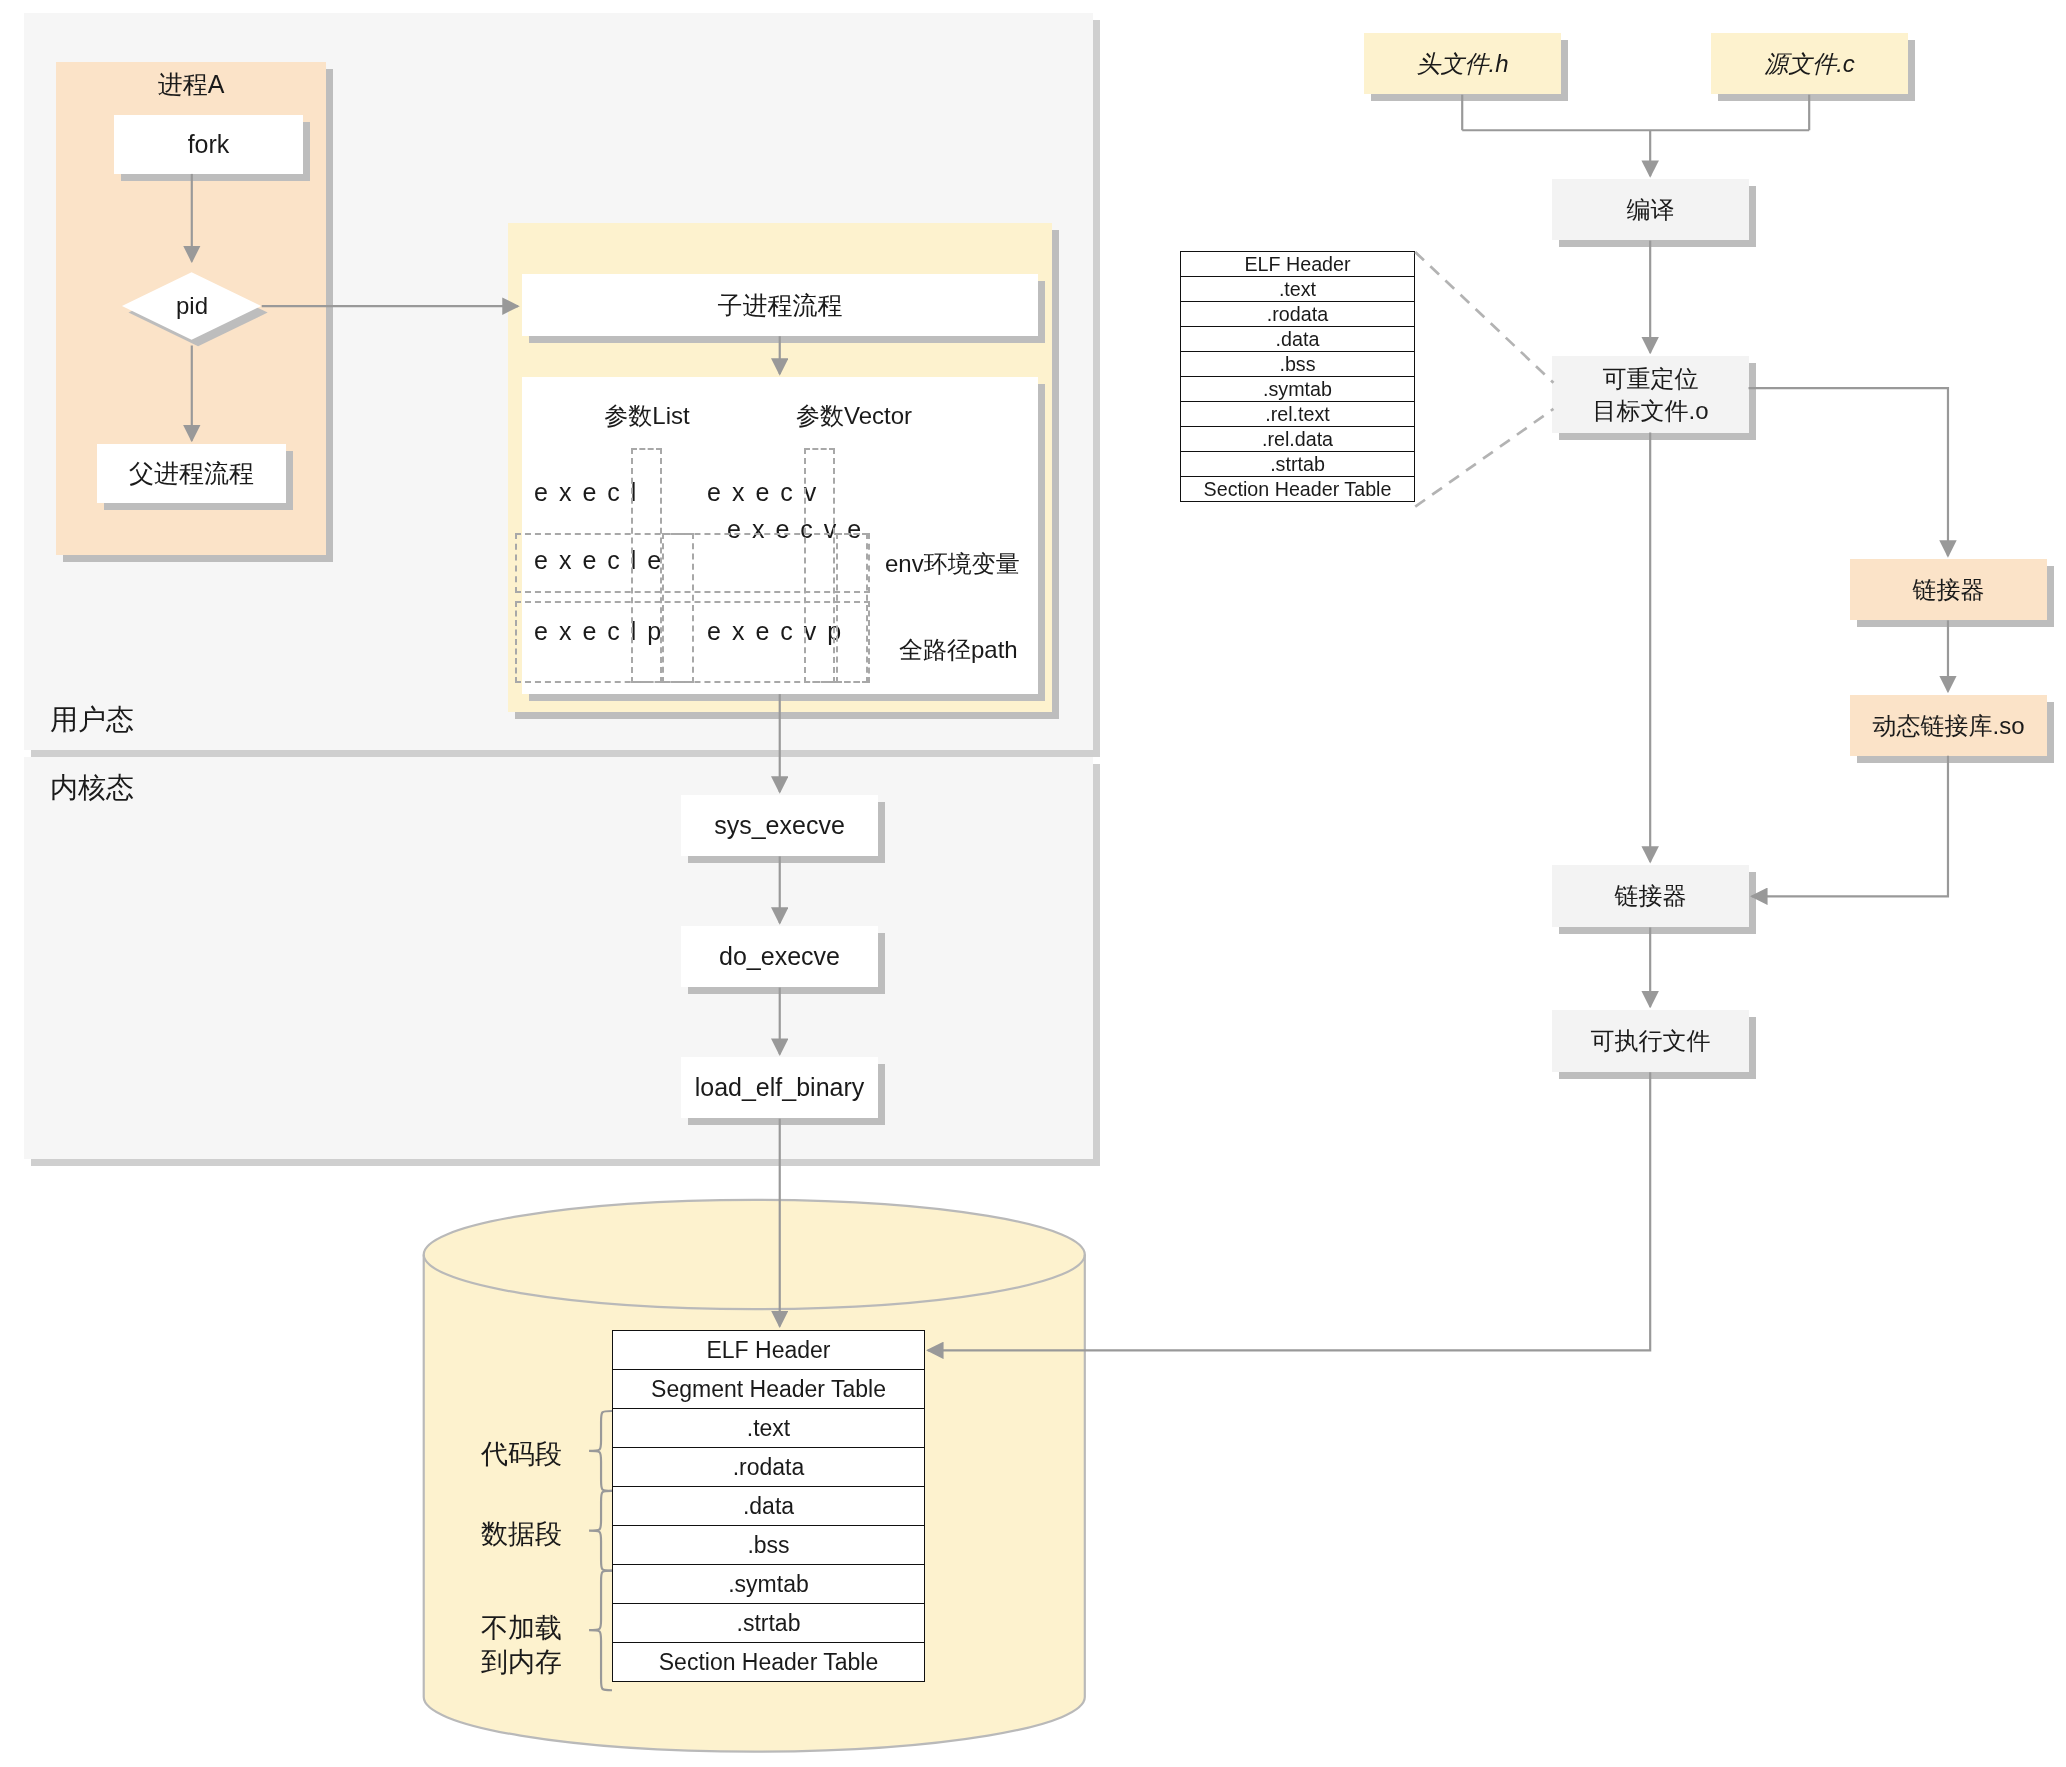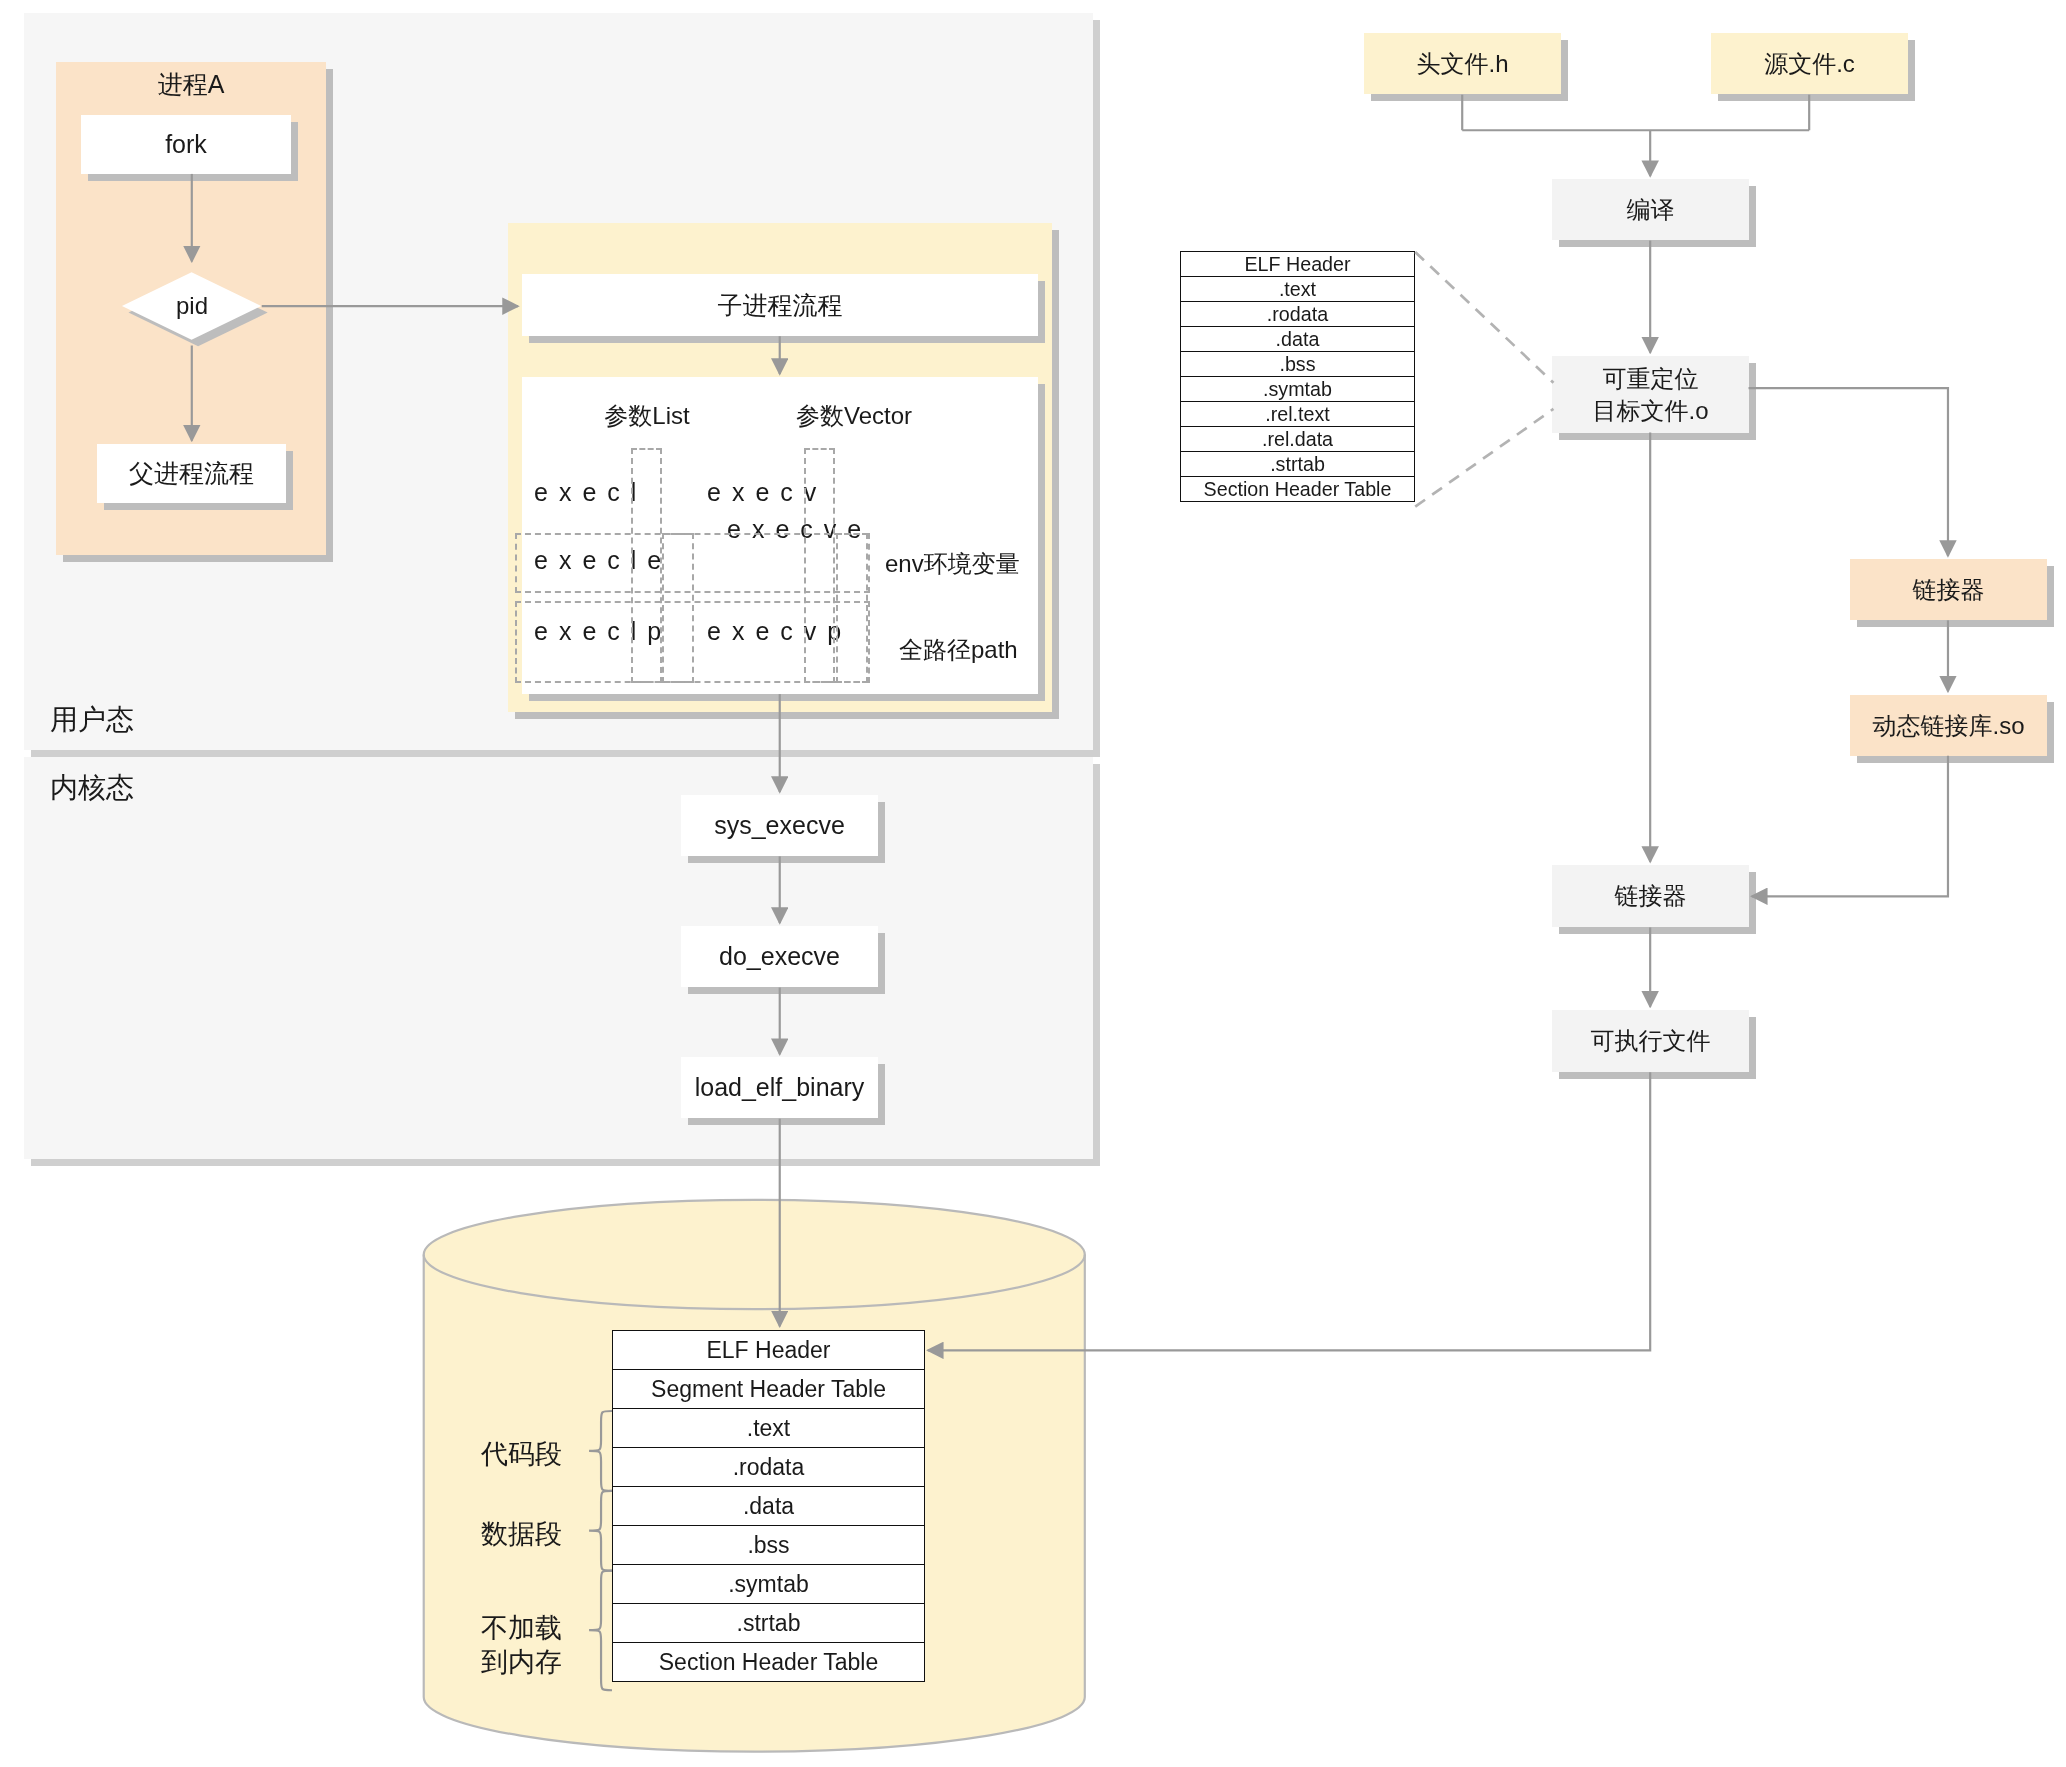--- a/index.html
+++ b/index.html
@@ -3,21 +3,21 @@
 <meta charset="utf-8">
 <style>
   html,body{margin:0;padding:0;background:#ffffff;}
   #canvas{position:relative;width:2066px;height:1768px;background:#ffffff;
           font-family:"Liberation Sans","DejaVu Sans",sans-serif;color:#1a1a1a;overflow:hidden;}
   .abs{position:absolute;box-sizing:border-box;}
   .box{display:flex;align-items:center;justify-content:center;text-align:center;}
   .shd{box-shadow:7px 7px 0 #bdbdbd;}
   .panel{background:#f6f6f6;box-shadow:7px 7px 0 #cfcfcf;}
   .orange{background:#fbe3c8;}
-  .yellow{background:#fdf2ce;}
+  .yellow{background:#fdf2ce;font-style:italic;}
   .grayb{background:#f3f3f3;}
   .whiteb{background:#ffffff;}
   .f44{font-size:24px;} .f46{font-size:25px;} .f52{font-size:28px;}
   .exec{font-size:25px;letter-spacing:11px;white-space:nowrap;}
   .dashrect{border:2.2px dashed #a8a8a8;background:transparent;}
   .vtable{background:#ffffff;border:1.6px solid #111111;}
   .vtable .cell{display:flex;align-items:center;justify-content:center;border-top:1.6px solid #111111;}
   .vtable .cell:first-child{border-top:none;}
   .t-obj .cell{height:24px;font-size:19.7px;}
   .t-exe .cell{height:38px;font-size:23px;}
@@ -30,21 +30,21 @@
 
 <div id="canvas">
 
   <div class="abs panel" style="left:24px;top:13px;width:1069px;height:737px;"></div>
   <div class="abs panel" style="left:24px;top:757px;width:1069px;height:402px;"></div>
   <div class="abs f52" style="left:50px;top:701px;">用户态</div>
   <div class="abs f52" style="left:50px;top:769px;">内核态</div>
 
   <div class="abs orange shd" style="left:56px;top:62px;width:270px;height:493px;"></div>
   <div class="abs box f46" style="left:56px;top:68px;width:270px;height:33px;">进程A</div>
-  <div class="abs box whiteb shd f46" style="left:81px;top:115px;width:210px;height:59px;">
+  <div class="abs box whiteb shd f46" style="left:114px;top:115px;width:189px;height:59px;">
     <span>fork</span>
   </div>
   <svg class="abs" style="left:118px;top:268px;" width="158" height="87" viewBox="0 0 290 160">
     <polygon points="147,20 275,82 147,144 19,82" fill="#bdbdbd"></polygon>
     <polygon points="135,8 263,70 135,132 7,70" fill="#ffffff"></polygon>
   </svg>
   <div class="abs box f44" style="left:118px;top:289px;width:148px;height:33px;">
     <span>pid</span>
   </div>
   <div class="abs box whiteb shd f46" style="left:97px;top:444px;width:189px;height:59px;">

